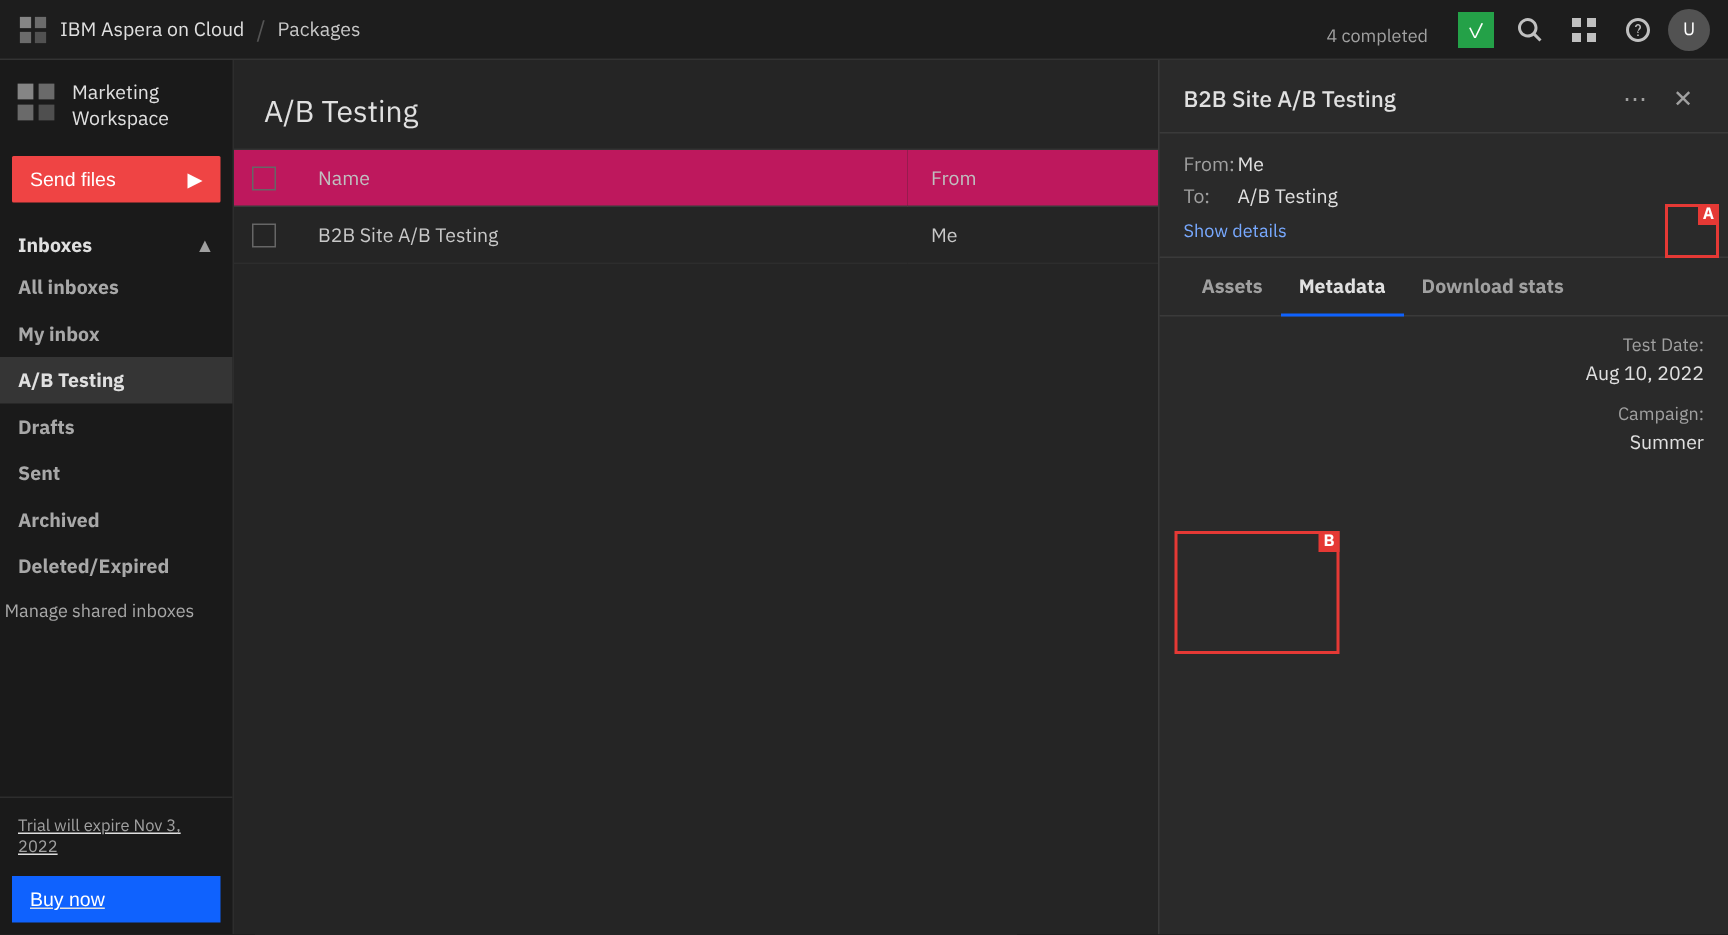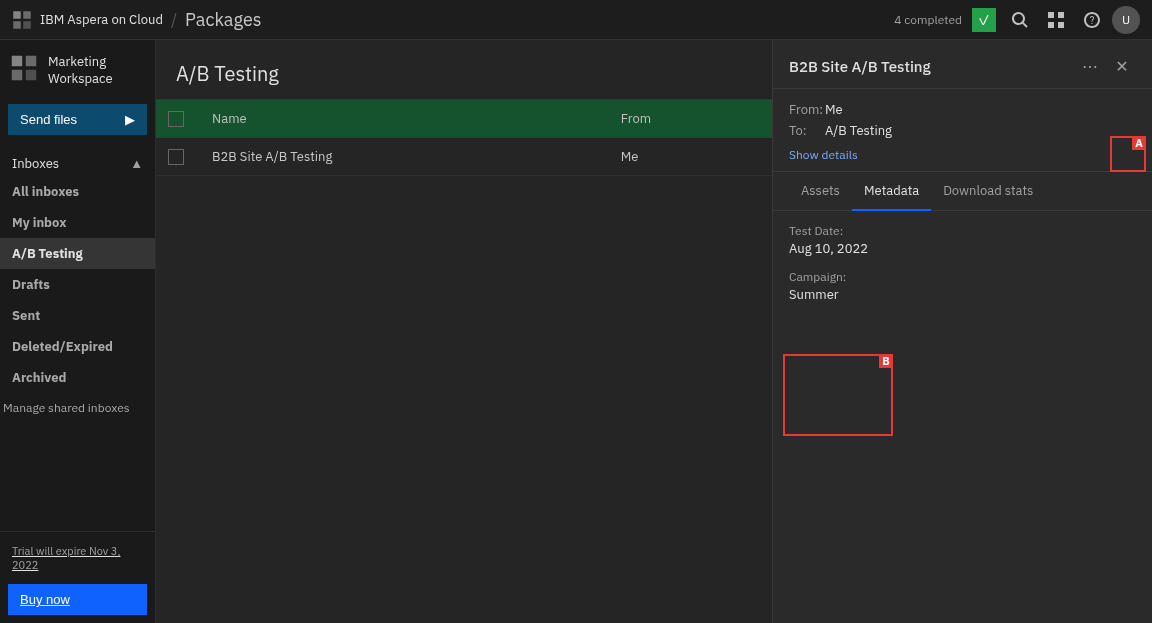--- a/index.html
+++ b/index.html
@@ -29,28 +29,28 @@
       align-items: center;
       gap: 8px;
       color: #e0e0e0;
       font-size: 13px;
     }
     .topbar-divider {
       color: #555;
       margin: 0 8px;
     }
     .topbar-packages {
-      font-size: 18px;
+      font-size: 13px;
       color: #c8c8c8;
     }
     .topbar-spacer { flex: 1; }
     .topbar-completed {
       display: flex;
-      align-items: center;
-      gap: 10px;
+      align-items: flex-end;
+      gap: 20px;
       font-size: 12px;
       color: #a0a0a0;
       margin-right: 8px;
     }
     .completed-badge {
       background: #24a148;
       color: #fff;
       width: 24px;
       height: 24px;
       display: flex;
@@ -112,40 +112,40 @@
       fill: #a0a0a0;
     }
     .workspace-name {
       font-size: 13px;
       color: #e0e0e0;
       line-height: 1.3;
       margin-top: 2px;
     }
     .send-files-btn {
       margin: 4px 8px 12px 8px;
-      background: #0c4a6e;
+      background: #ef4444;
       color: #fff;
       border: none;
       padding: 8px 12px;
       font-size: 13px;
       cursor: pointer;
       display: flex;
       align-items: center;
       justify-content: space-between;
       border-radius: 1px;
     }
 
     .sidebar-section-header {
       display: flex;
       align-items: center;
       justify-content: space-between;
       padding: 8px 12px 4px 12px;
       font-size: 13px;
       color: #e0e0e0;
-      font-weight: 400;
+      font-weight: 700;
       gap: 29px;
     }
     .sidebar-nav {
       flex: 1;
     }
     .sidebar-nav-item {
       padding: 7px 12px;
       font-size: 13px;
       color: #a8a8a8;
       cursor: pointer;
@@ -202,21 +202,21 @@
       color: #e0e0e0;
       font-weight: 400;
     }
 
     
     .package-table {
       width: 100%;
       border-collapse: collapse;
     }
     .table-header-row {
-      background: #14532d;
+      background: #be185d;
       border-bottom: 1px solid #3a3a3a;
     }
     .table-header-row th {
       padding: 10px 16px;
       text-align: left;
       font-size: 13px;
       color: #c0c0c0;
       font-weight: 400;
     }
     .table-header-row th:first-child {
@@ -325,33 +325,35 @@
       border-bottom: 1px solid #3a3a3a;
       padding: 0 16px;
     }
     .detail-tab {
       padding: 10px 12px;
       font-size: 13px;
       color: #a0a0a0;
       cursor: pointer;
       border-bottom: 2px solid transparent;
       margin-bottom: -1px;
+      font-weight: bold;
     }
     .detail-tab.active {
       color: #e0e0e0;
       border-bottom-color: #0f62fe;
     }
 
     
     .metadata-content {
       padding: 12px 16px;
       position: relative;
     }
     .metadata-field {
       margin-bottom: 12px;
+      text-align: right;
     }
     .metadata-field-label {
       font-size: 12px;
       color: #a0a0a0;
       margin-bottom: 2px;
     }
     .metadata-field-value {
       font-size: 13px;
       color: #e0e0e0;
     }
@@ -503,24 +505,24 @@
         <span>A/B Testing</span>
       </div>
 
       <div class="sidebar-nav-item">
         <span>Drafts</span>
       </div>
       <div class="sidebar-nav-item">
         <span>Sent</span>
       </div>
       <div class="sidebar-nav-item">
+        <span>Archived</span>
+      </div>
+      <div class="sidebar-nav-item">
         <span>Deleted/Expired</span>
-      </div>
-      <div class="sidebar-nav-item">
-        <span>Archived</span>
       </div>
       <div class="sidebar-manage">
         <span>Manage shared inboxes</span>
       </div>
     </div>
 
     <div class="sidebar-footer">
       <div class="trial-text">Trial will expire Nov 3, 2022</div>
       <button class="buy-now-btn">
         <span>Buy now</span>

